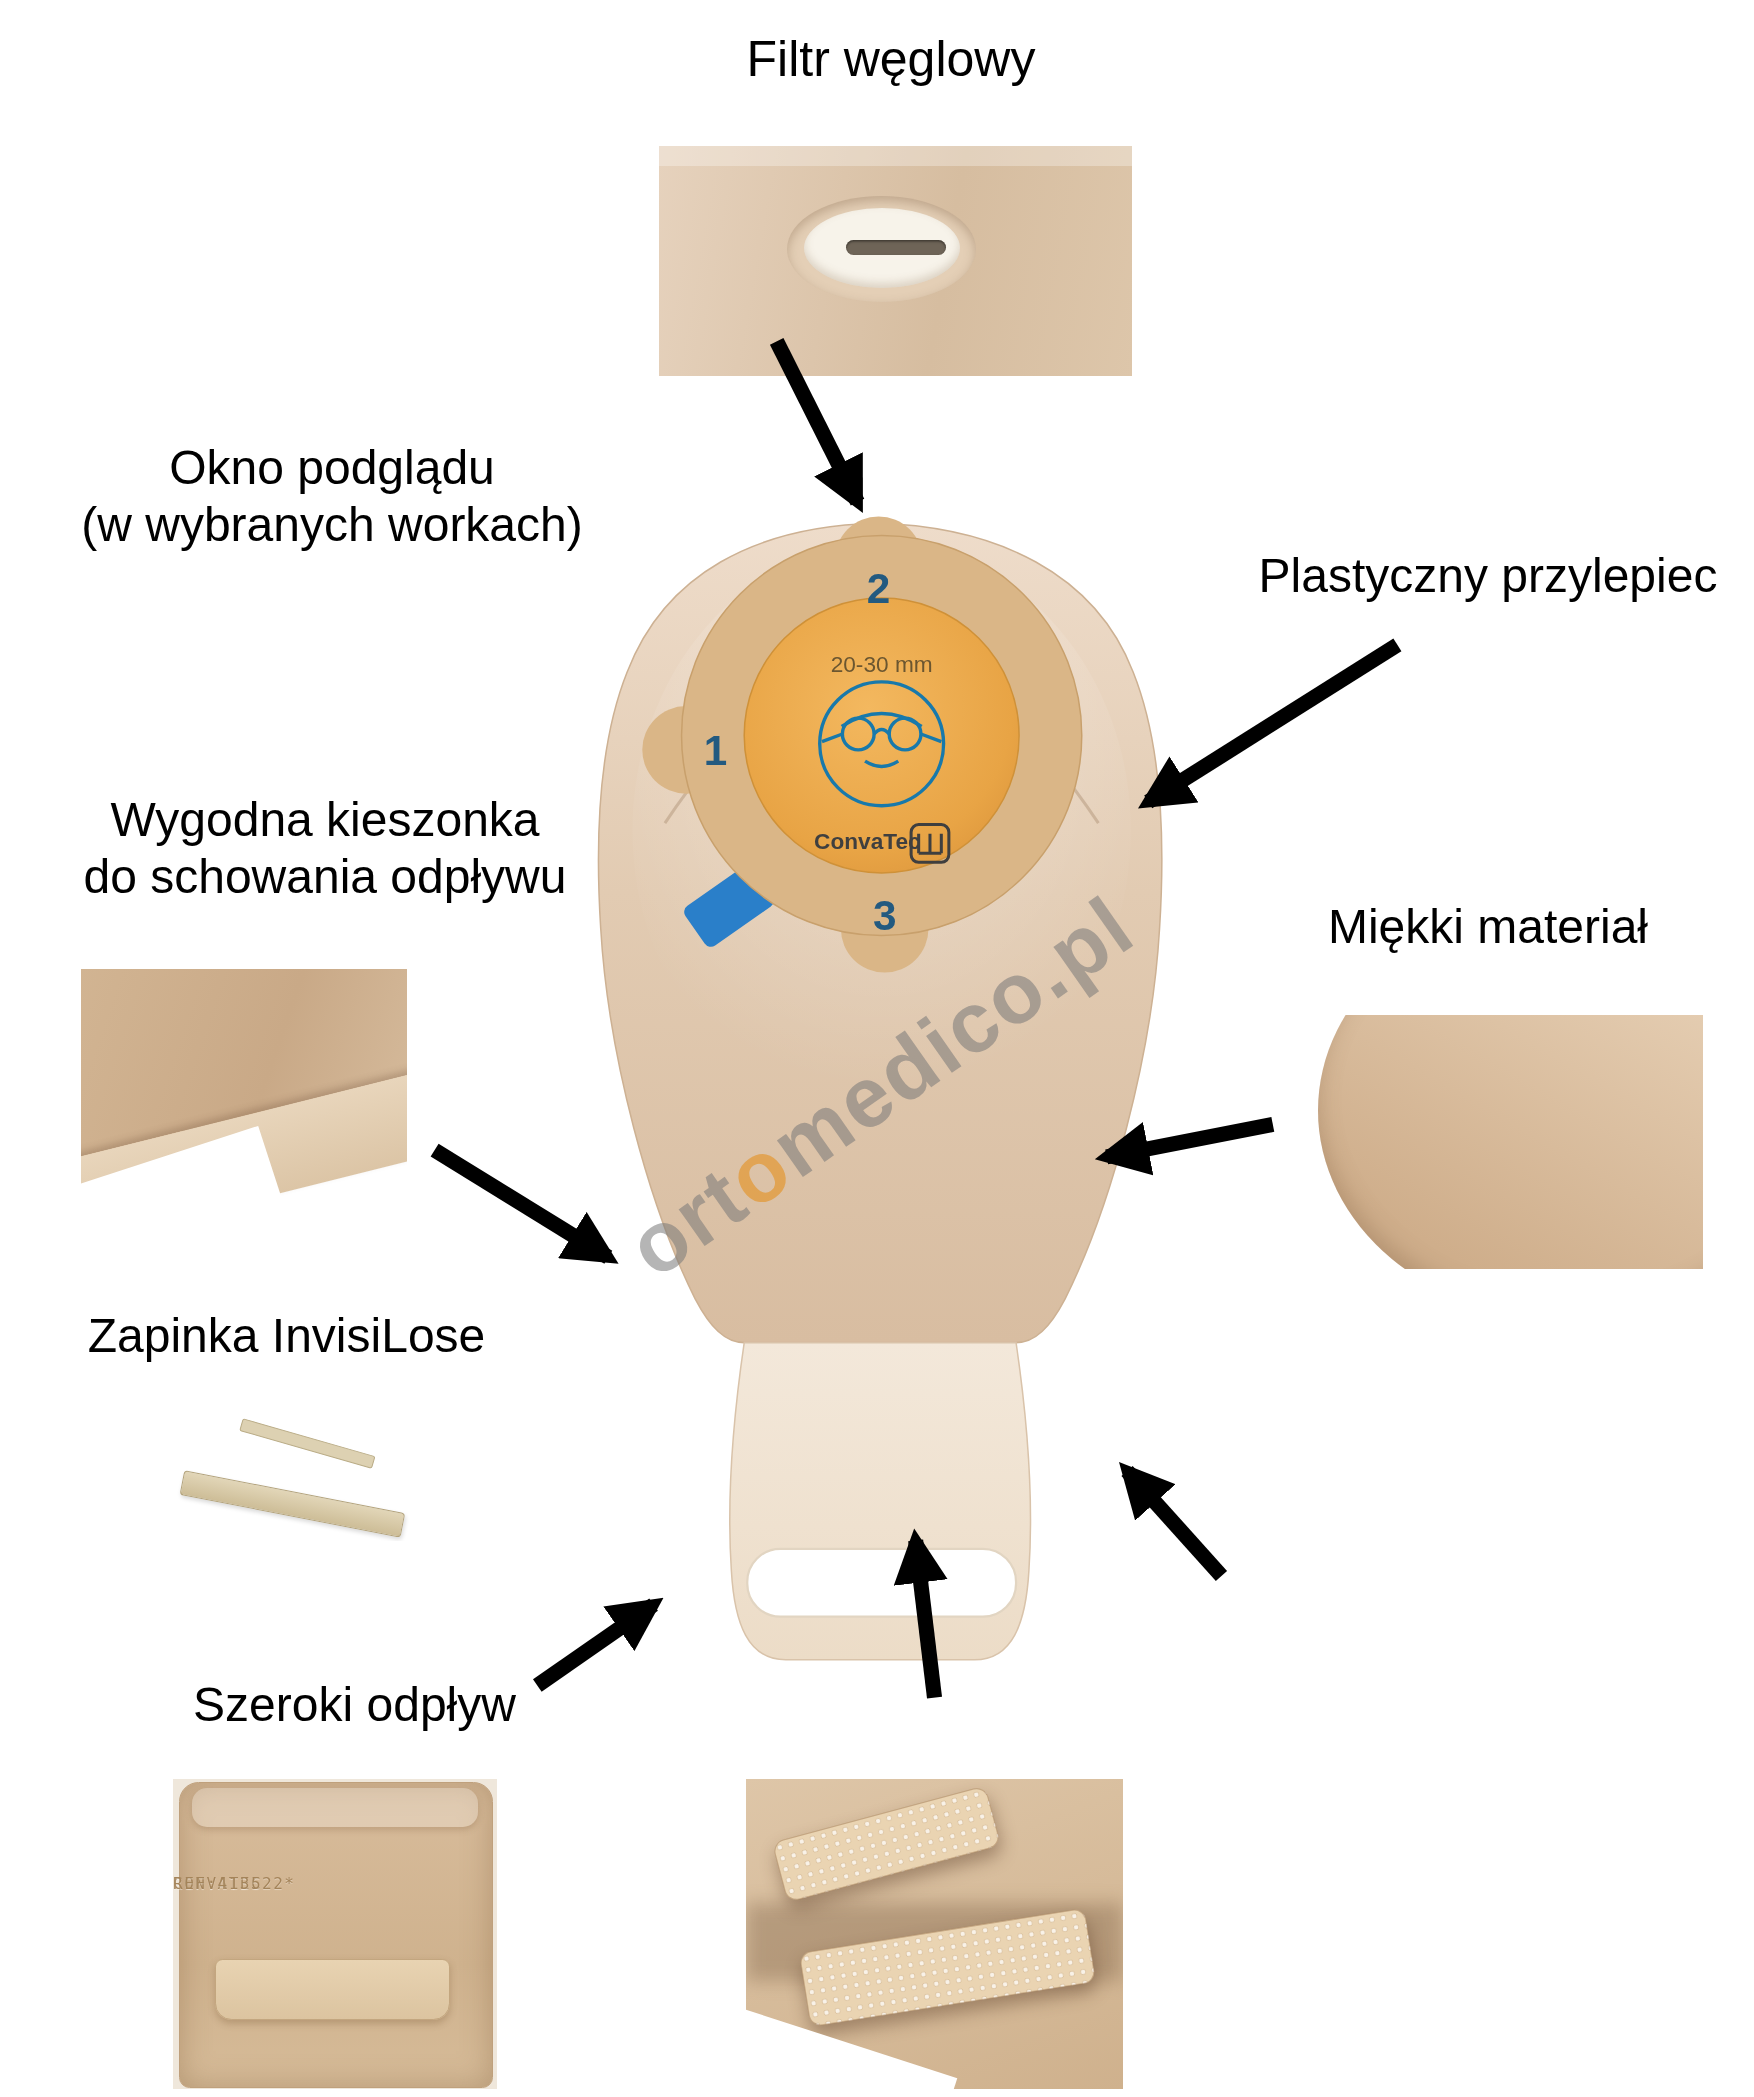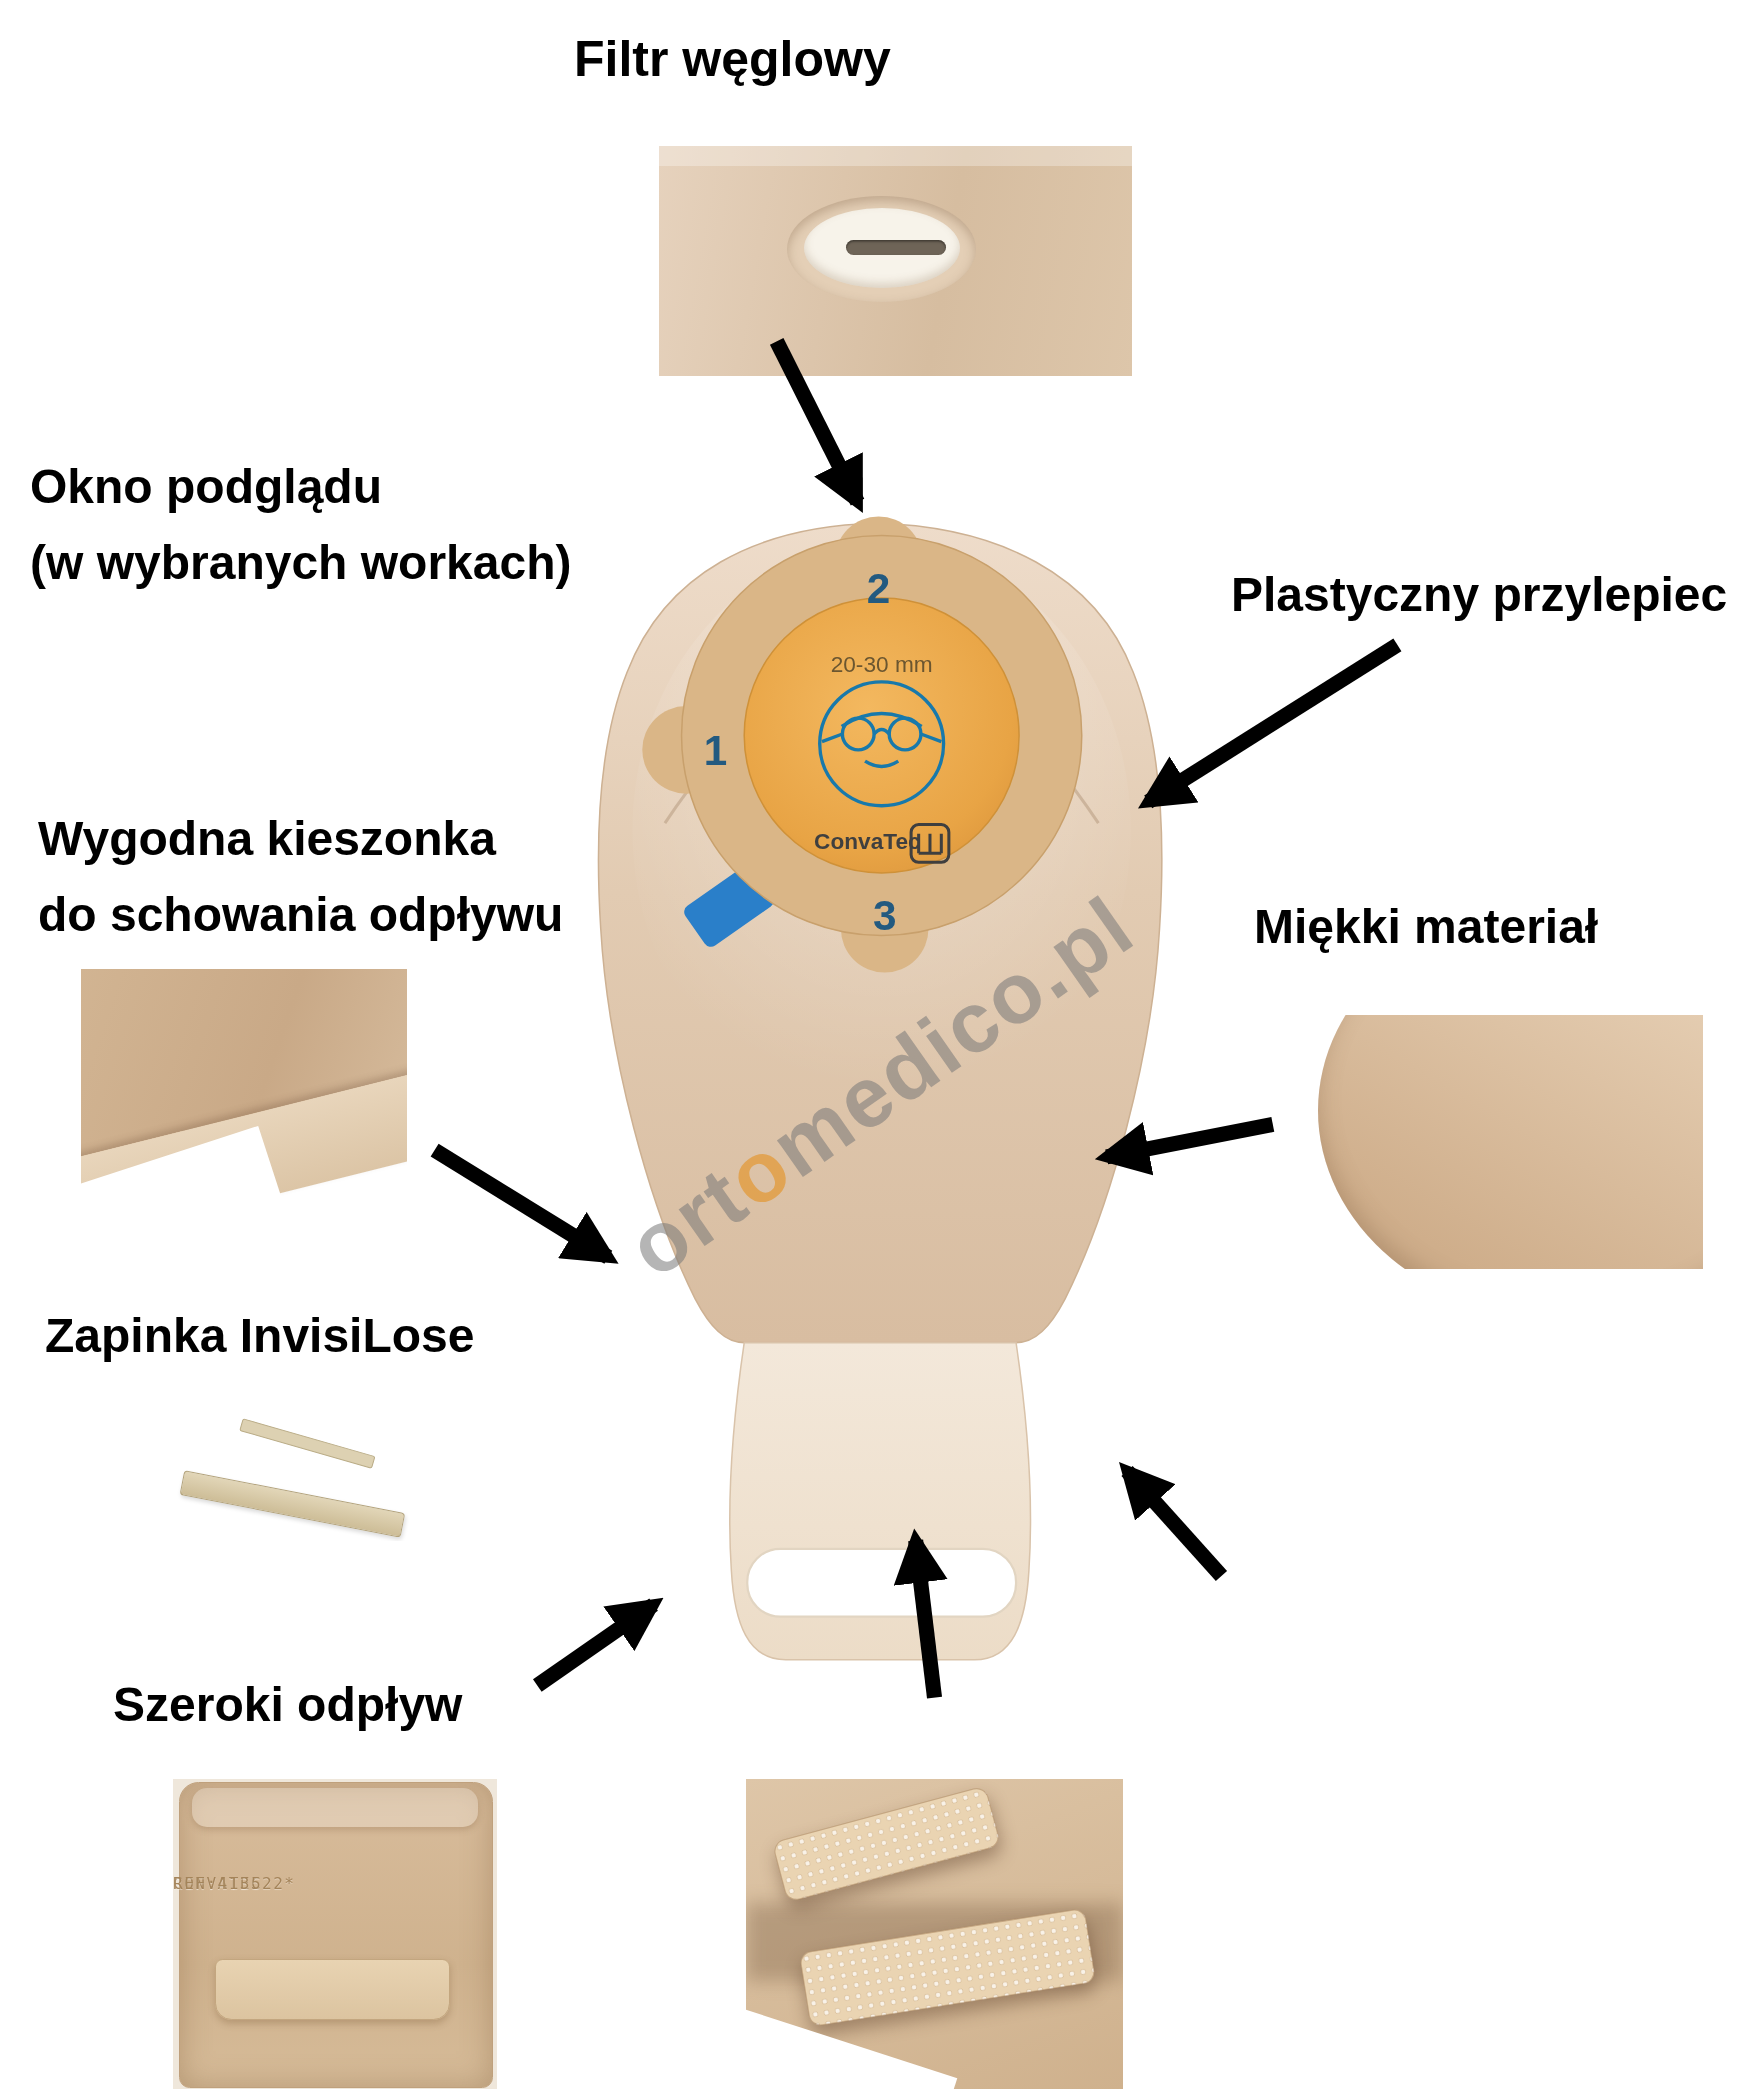--- a/index.html
+++ b/index.html
@@ -1,19 +1,19 @@
 <!DOCTYPE html>
 <html style="font-size:12px"><head>
 <meta charset="utf-8">
 <style>
   html,body{margin:0;padding:0;background:#fff;}
   .canvas{position:relative;width:1755px;height:2097px;background:#fff;overflow:hidden;
           font-family:"Liberation Sans",sans-serif;}
-  .label{position:absolute;font-weight:700;font-size:48px;color:#000;line-height:1.18;}
-  .label span{display:block;margin-top:19px;}
+  .label{position:absolute;font-weight:400;font-size:48px;color:#000;text-align:center;line-height:1.18;}
+  .label span{display:block;}
   svg.layer{position:absolute;left:0;top:0;width:1755px;height:2097px;pointer-events:none;}
   .photo{position:absolute;overflow:hidden;}
   .photo *{position:absolute;}
   .watermark{position:absolute;left:881px;top:1087px;transform:translate(-50%,-50%) rotate(-35deg);
              font-size:85px;font-weight:700;letter-spacing:2.3px;color:rgba(120,120,120,0.55);white-space:nowrap;}
   .watermark .wm-o{color:rgba(228,148,40,0.65);}
   .strip{background-color:#ead4b2;
          background-image:radial-gradient(rgba(255,255,255,0.7) 1.9px, rgba(140,100,60,0.18) 2.6px, transparent 3.4px);
          background-size:11.3px 11.3px;border-radius:12px;border:0.8px solid rgba(150,110,70,0.45);
          box-shadow:0 9px 16.6px rgba(80,50,30,0.4);}

